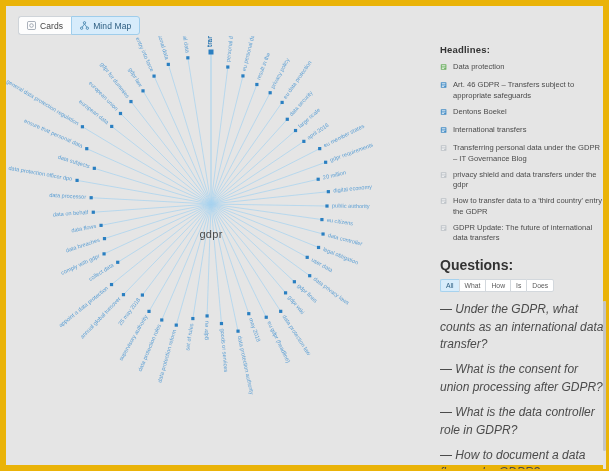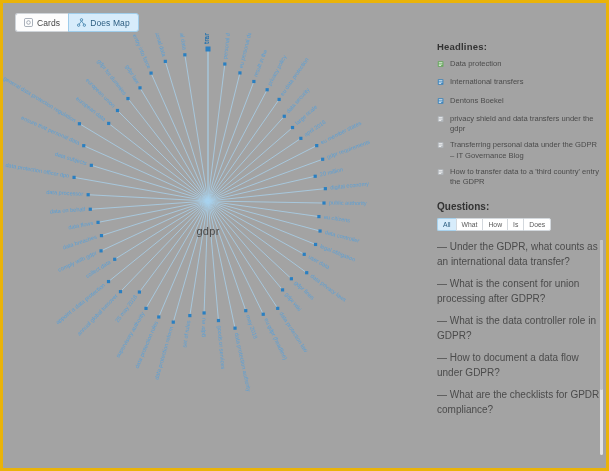--- a/index.html
+++ b/index.html
@@ -6,23 +6,23 @@
   body{
     width:609px;height:471px;
     background:#ffffff;
     font-family:"Liberation Sans","DejaVu Sans",sans-serif;
     color:#333;
     overflow:hidden;
     position:relative;
   }
   #app{
     position:absolute;inset:0;
-    border:3px solid #eab308;
+    border:6px solid #eab308;
     box-sizing:border-box;
-    background:#a3a3a3;
+    background:#e5e5e5;
   }
 
   
   .tabbar{
     position:absolute;left:12px;top:10px;
     display:flex;
     height:19px;
   }
   .tab{
     display:flex;align-items:center;gap:4px;
@@ -87,43 +87,44 @@
     margin-bottom:6px;
     font-size:7.6px;
     line-height:1.35;
     color:#4b4b4b;
   }
   .headline .hico{flex:0 0 auto;margin-top:1px;}
   .headline span.txt{flex:1 1 auto;}
 
   .qhead{
     margin:14px 0 6px 0;
-    font-size:10px;font-weight:bold;color:#333;
+    font-size:14px;font-weight:bold;color:#333;
   }
   .filters{display:flex;height:13px;margin-bottom:9px;}
   .filt{
     display:flex;align-items:center;justify-content:center;
     box-sizing:border-box;
     height:13px;padding:0 5px;
     border:1px solid #d3d8dd;border-right:none;
     background:#fff;
     font-size:6.8px;color:#5a5a5a;
     cursor:pointer;
   }
   .filt:first-child{border-radius:2px 0 0 2px;}
   .filt:last-child{border-right:1px solid #d3d8dd;border-radius:0 2px 2px 0;}
   .filt.active{background:#d7ecfb;border-color:#a7d2ee;color:#2c5d80;}
 
   .qlistwrap{position:relative;}
   .qitem{
-    font-size:10px;
+    font-size:12px;
     line-height:1.45;
     color:#4b4b4b;
     margin-bottom:8px;
     padding-right:1px;
+    font-style:italic;
   }
   .scrollbar{
     position:absolute;
     right:0;top:0;
     width:3px;height:215px;
     background:#e3e3e3;
     border-radius:2px;
   }
   .scrollbar .thumb{
     position:absolute;left:0;top:0;width:3px;height:150px;
@@ -148,21 +149,21 @@
     <div class="tab active">
       <span class="tico">
         <svg width="9" height="9" viewBox="0 0 10 10">
             <circle cx="5" cy="2" r="1.3" fill="none" stroke="#3b7ea8" stroke-width="1"></circle>
             <circle cx="1.8" cy="8" r="1.3" fill="none" stroke="#3b7ea8" stroke-width="1"></circle>
             <circle cx="8.2" cy="8" r="1.3" fill="none" stroke="#3b7ea8" stroke-width="1"></circle>
             <line x1="5" y1="3.3" x2="2.4" y2="6.9" stroke="#3b7ea8" stroke-width="0.9"></line>
             <line x1="5" y1="3.3" x2="7.6" y2="6.9" stroke="#3b7ea8" stroke-width="0.9"></line>
           </svg>
       </span>
-      <span>Does Map</span>
+      <span>Mind Map</span>
     </div>
   </div>
 
   <div class="mindmap">
     <svg id="mm-svg" width="425" height="440">
         <line x1="205" y1="168" x2="205" y2="16" stroke="#a8d3ef" stroke-width="1.1"></line>
         <rect x="202.5" y="13.5" width="5" height="5" fill="#2a7fc1"></rect>
         <text x="205" y="16" dx="5" dy="1.4" text-anchor="start" transform="rotate(-90,205,16)" font-size="6.4" font-family="&quot;Liberation Sans&quot;,sans-serif" font-weight="bold" fill="#1f6fad">transfer of personal data</text>
         <line x1="205" y1="168" x2="221.81796938991036" y2="31.028631073497564" stroke="#a8d3ef" stroke-width="0.75"></line>
         <rect x="220.21796938991037" y="29.428631073497563" width="3.2" height="3.2" fill="#2a7fc1"></rect>
@@ -332,57 +333,75 @@
             </svg></span>
           <span class="txt">Data protection</span>
         </div>
         <div class="headline">
           <span class="hico"><svg width="8" height="8" viewBox="0 0 10 10">
               <rect x="1" y="1.5" width="7" height="7" rx="0.8" fill="#2a7fc1" opacity="0.85"></rect>
               <rect x="2.2" y="3" width="4.6" height="0.9" fill="#fff"></rect>
               <rect x="2.2" y="4.7" width="4.6" height="0.9" fill="#fff"></rect>
               <rect x="2.2" y="6.4" width="3" height="0.9" fill="#fff"></rect>
             </svg></span>
+          <span class="txt">Art. 46 GDPR – Transfers subject to appropriate safeguards</span>
+        </div>
+        <div class="headline">
+          <span class="hico"><svg width="8" height="8" viewBox="0 0 10 10">
+              <rect x="1" y="1.5" width="7" height="7" rx="0.8" fill="#2a7fc1" opacity="0.85"></rect>
+              <rect x="2.2" y="3" width="4.6" height="0.9" fill="#fff"></rect>
+              <rect x="2.2" y="4.7" width="4.6" height="0.9" fill="#fff"></rect>
+              <rect x="2.2" y="6.4" width="3" height="0.9" fill="#fff"></rect>
+            </svg></span>
+          <span class="txt">Dentons Boekel</span>
+        </div>
+        <div class="headline">
+          <span class="hico"><svg width="8" height="8" viewBox="0 0 10 10">
+              <rect x="1" y="1.5" width="7" height="7" rx="0.8" fill="#2a7fc1" opacity="0.85"></rect>
+              <rect x="2.2" y="3" width="4.6" height="0.9" fill="#fff"></rect>
+              <rect x="2.2" y="4.7" width="4.6" height="0.9" fill="#fff"></rect>
+              <rect x="2.2" y="6.4" width="3" height="0.9" fill="#fff"></rect>
+            </svg></span>
           <span class="txt">International transfers</span>
         </div>
         <div class="headline">
           <span class="hico"><svg width="8" height="8" viewBox="0 0 10 10">
-              <rect x="1" y="1.5" width="7" height="7" rx="0.8" fill="#2a7fc1" opacity="0.85"></rect>
-              <rect x="2.2" y="3" width="4.6" height="0.9" fill="#fff"></rect>
-              <rect x="2.2" y="4.7" width="4.6" height="0.9" fill="#fff"></rect>
-              <rect x="2.2" y="6.4" width="3" height="0.9" fill="#fff"></rect>
-            </svg></span>
-          <span class="txt">Dentons Boekel</span>
-        </div>
-        <div class="headline">
-          <span class="hico"><svg width="8" height="8" viewBox="0 0 10 10">
               <rect x="1" y="1.5" width="7" height="7" rx="0.8" fill="#b6bcc2" opacity="0.85"></rect>
               <rect x="2.2" y="3" width="4.6" height="0.9" fill="#fff"></rect>
               <rect x="2.2" y="4.7" width="4.6" height="0.9" fill="#fff"></rect>
               <rect x="2.2" y="6.4" width="3" height="0.9" fill="#fff"></rect>
             </svg></span>
+          <span class="txt">Transferring personal data under the GDPR – IT Governance Blog</span>
+        </div>
+        <div class="headline">
+          <span class="hico"><svg width="8" height="8" viewBox="0 0 10 10">
+              <rect x="1" y="1.5" width="7" height="7" rx="0.8" fill="#b6bcc2" opacity="0.85"></rect>
+              <rect x="2.2" y="3" width="4.6" height="0.9" fill="#fff"></rect>
+              <rect x="2.2" y="4.7" width="4.6" height="0.9" fill="#fff"></rect>
+              <rect x="2.2" y="6.4" width="3" height="0.9" fill="#fff"></rect>
+            </svg></span>
           <span class="txt">privacy shield and data transfers under the gdpr</span>
         </div>
         <div class="headline">
           <span class="hico"><svg width="8" height="8" viewBox="0 0 10 10">
               <rect x="1" y="1.5" width="7" height="7" rx="0.8" fill="#b6bcc2" opacity="0.85"></rect>
               <rect x="2.2" y="3" width="4.6" height="0.9" fill="#fff"></rect>
               <rect x="2.2" y="4.7" width="4.6" height="0.9" fill="#fff"></rect>
               <rect x="2.2" y="6.4" width="3" height="0.9" fill="#fff"></rect>
             </svg></span>
-          <span class="txt">Transferring personal data under the GDPR – IT Governance Blog</span>
+          <span class="txt">How to transfer data to a 'third country' entry the GDPR</span>
         </div>
         <div class="headline">
           <span class="hico"><svg width="8" height="8" viewBox="0 0 10 10">
               <rect x="1" y="1.5" width="7" height="7" rx="0.8" fill="#b6bcc2" opacity="0.85"></rect>
               <rect x="2.2" y="3" width="4.6" height="0.9" fill="#fff"></rect>
               <rect x="2.2" y="4.7" width="4.6" height="0.9" fill="#fff"></rect>
               <rect x="2.2" y="6.4" width="3" height="0.9" fill="#fff"></rect>
             </svg></span>
-          <span class="txt">How to transfer data to a 'third country' entry the GDPR</span>
+          <span class="txt">GDPR Update: The future of international data transfers</span>
         </div>
       </div>
 
     <div class="qhead">Questions:</div>
     <div class="filters" id="filters">
         <div class="filt active">All</div>
         <div class="filt">What</div>
         <div class="filt">How</div>
         <div class="filt">Is</div>
         <div class="filt">Does</div>

